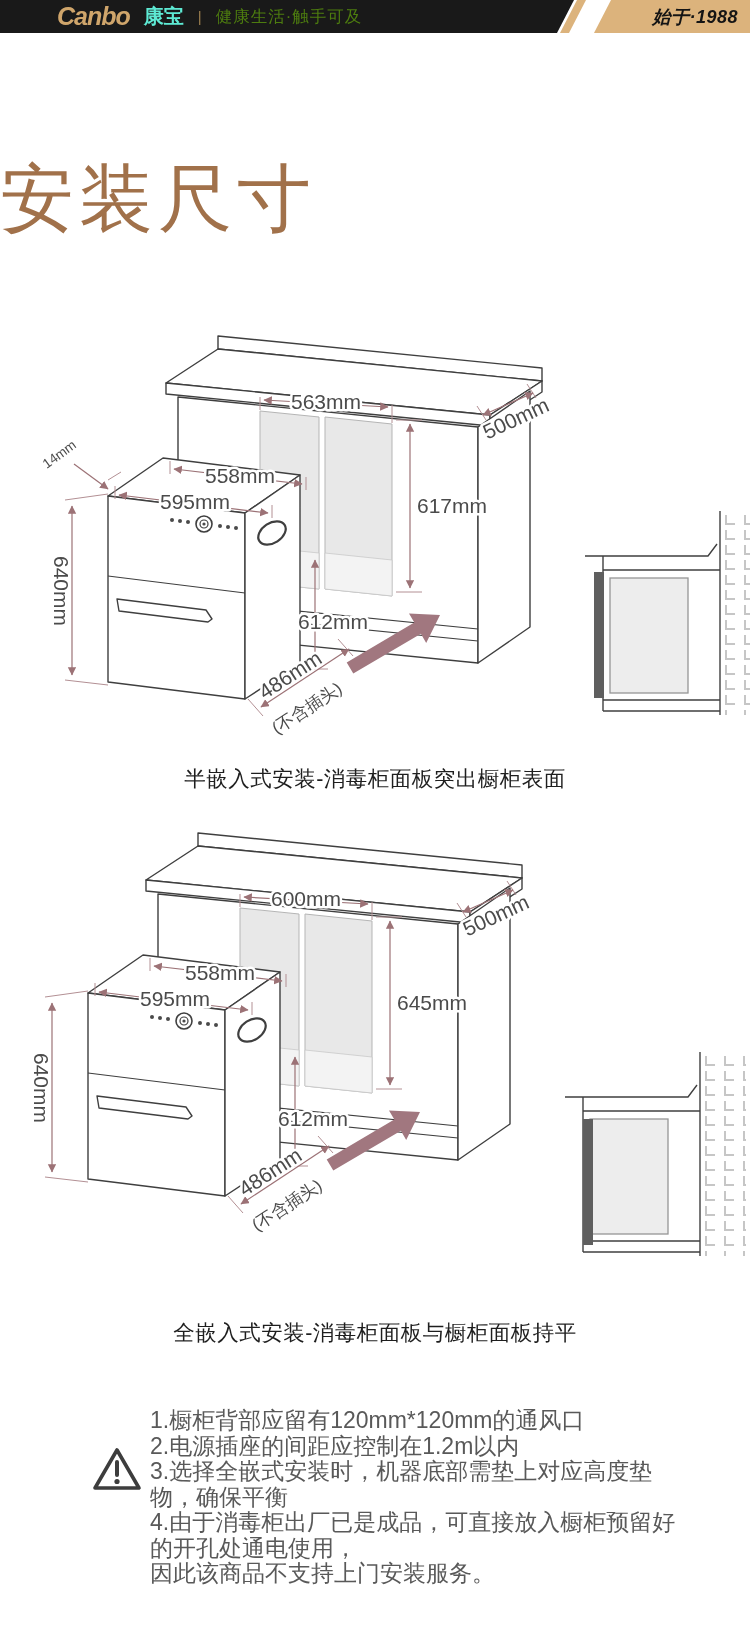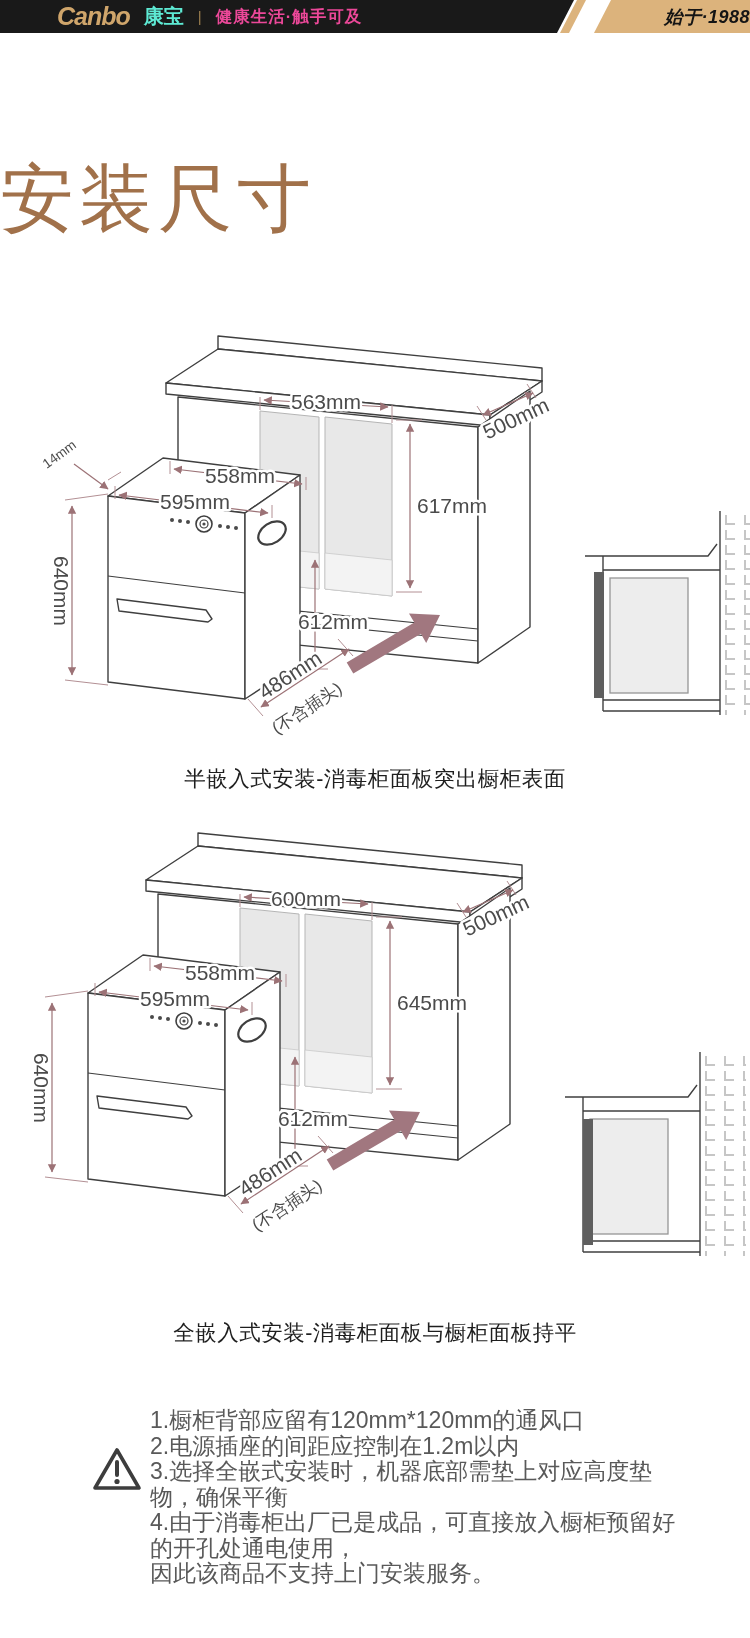--- a/index.html
+++ b/index.html
@@ -8,25 +8,25 @@
 
   
   .header{position:absolute;left:0;top:0;width:750px;height:33px;}
   .hdr-black{position:absolute;left:0;top:0;width:574px;height:33px;background:#191919;
              clip-path:polygon(0 0,574px 0,557px 100%,0 100%);
              display:flex;align-items:center;padding-left:57px;box-sizing:border-box;gap:14px;}
   .hdr-sliver{position:absolute;left:560px;top:0;width:26px;height:33px;background:#dcb37c;
               clip-path:polygon(17px 0,26px 0,9px 100%,0 100%);}
   .hdr-badge{position:absolute;left:594px;top:0;width:156px;height:33px;background:#dcb37c;
              clip-path:polygon(17px 0,100% 0,100% 100%,0 100%);
-             display:flex;align-items:center;justify-content:flex-end;box-sizing:border-box;}
+             display:flex;align-items:center;justify-content:flex-end;padding-right:12px;box-sizing:border-box;}
   .brand{color:#cfa56b;font-size:25px;font-weight:bold;font-style:italic;letter-spacing:-1px;}
   .brand-cn{color:#5eead4;font-size:20px;font-weight:bold;}
   .hdr-div{color:#9a7d4e;font-size:15px;}
-  .slogan{color:#ec4899;font-size:16.5px;font-weight:bold;letter-spacing:1px;}
+  .slogan{color:#4d7c0f;font-size:16.5px;font-weight:normal;letter-spacing:1px;}
   .badge-text{color:#141414;font-size:18px;font-weight:bold;font-style:italic;letter-spacing:0.5px;}
 
   
   .page-title{position:absolute;left:0;top:150px;width:750px;
               font-size:74px;font-weight:400;color:#a1714a;letter-spacing:5px;}
 
   
   .diagram-slot{position:absolute;left:0;width:750px;height:430px;}
   #diagram-slot-0{top:333px;padding-left:20px;}
   #diagram-slot-1{top:830px;}

